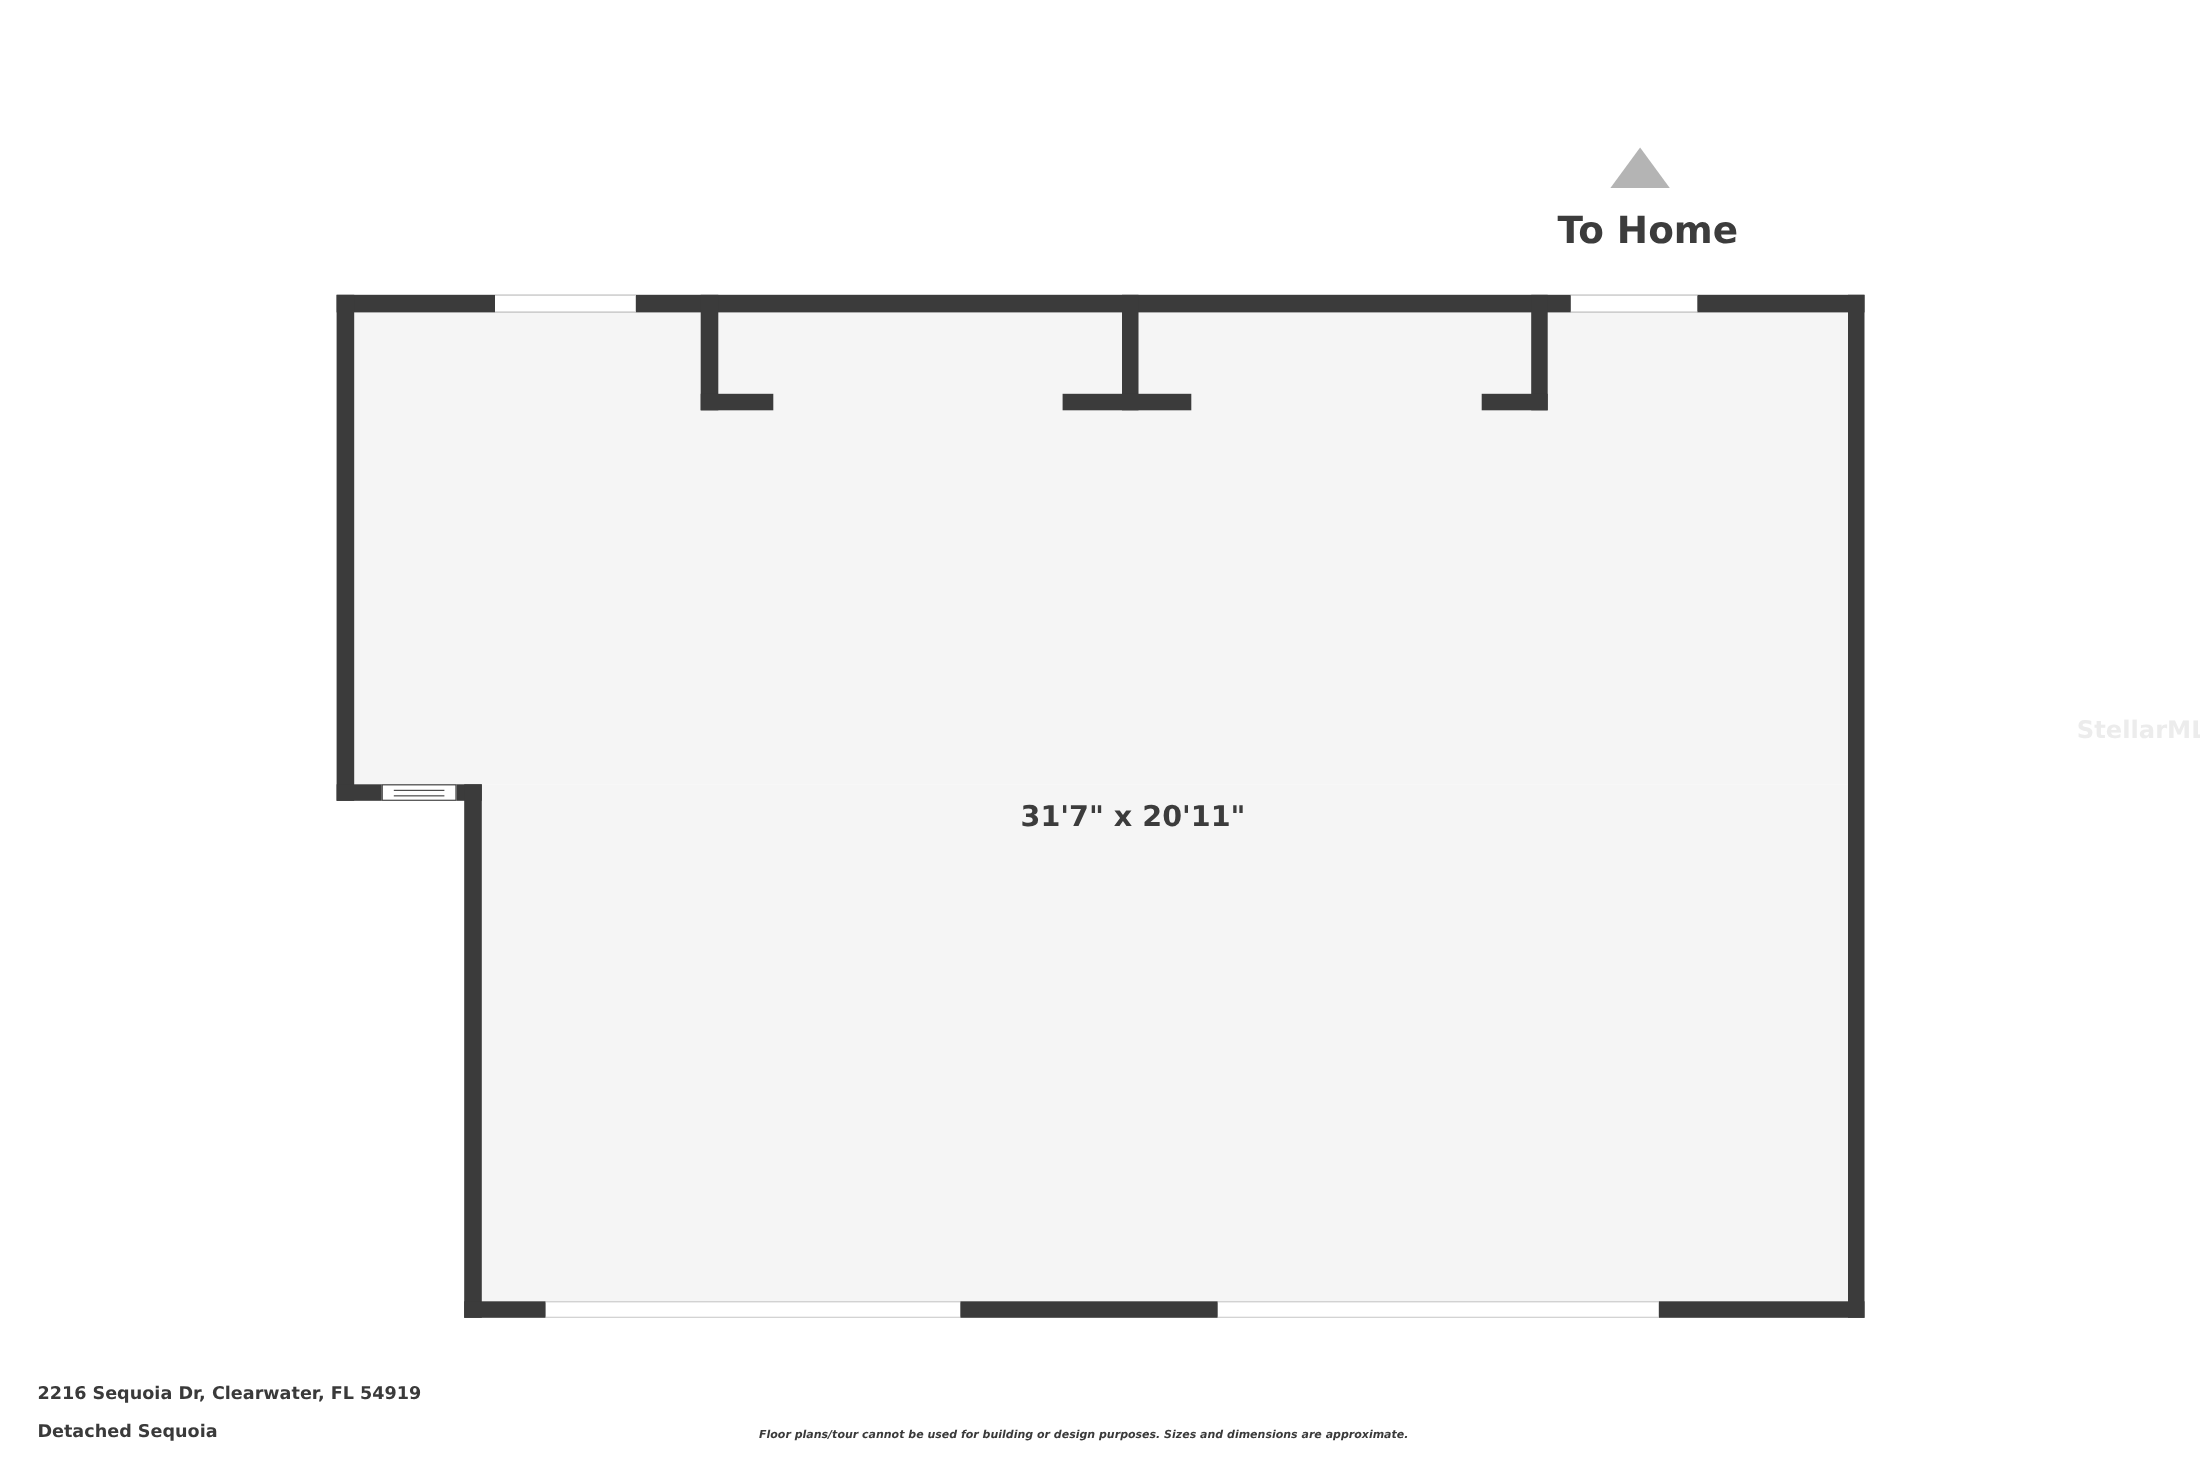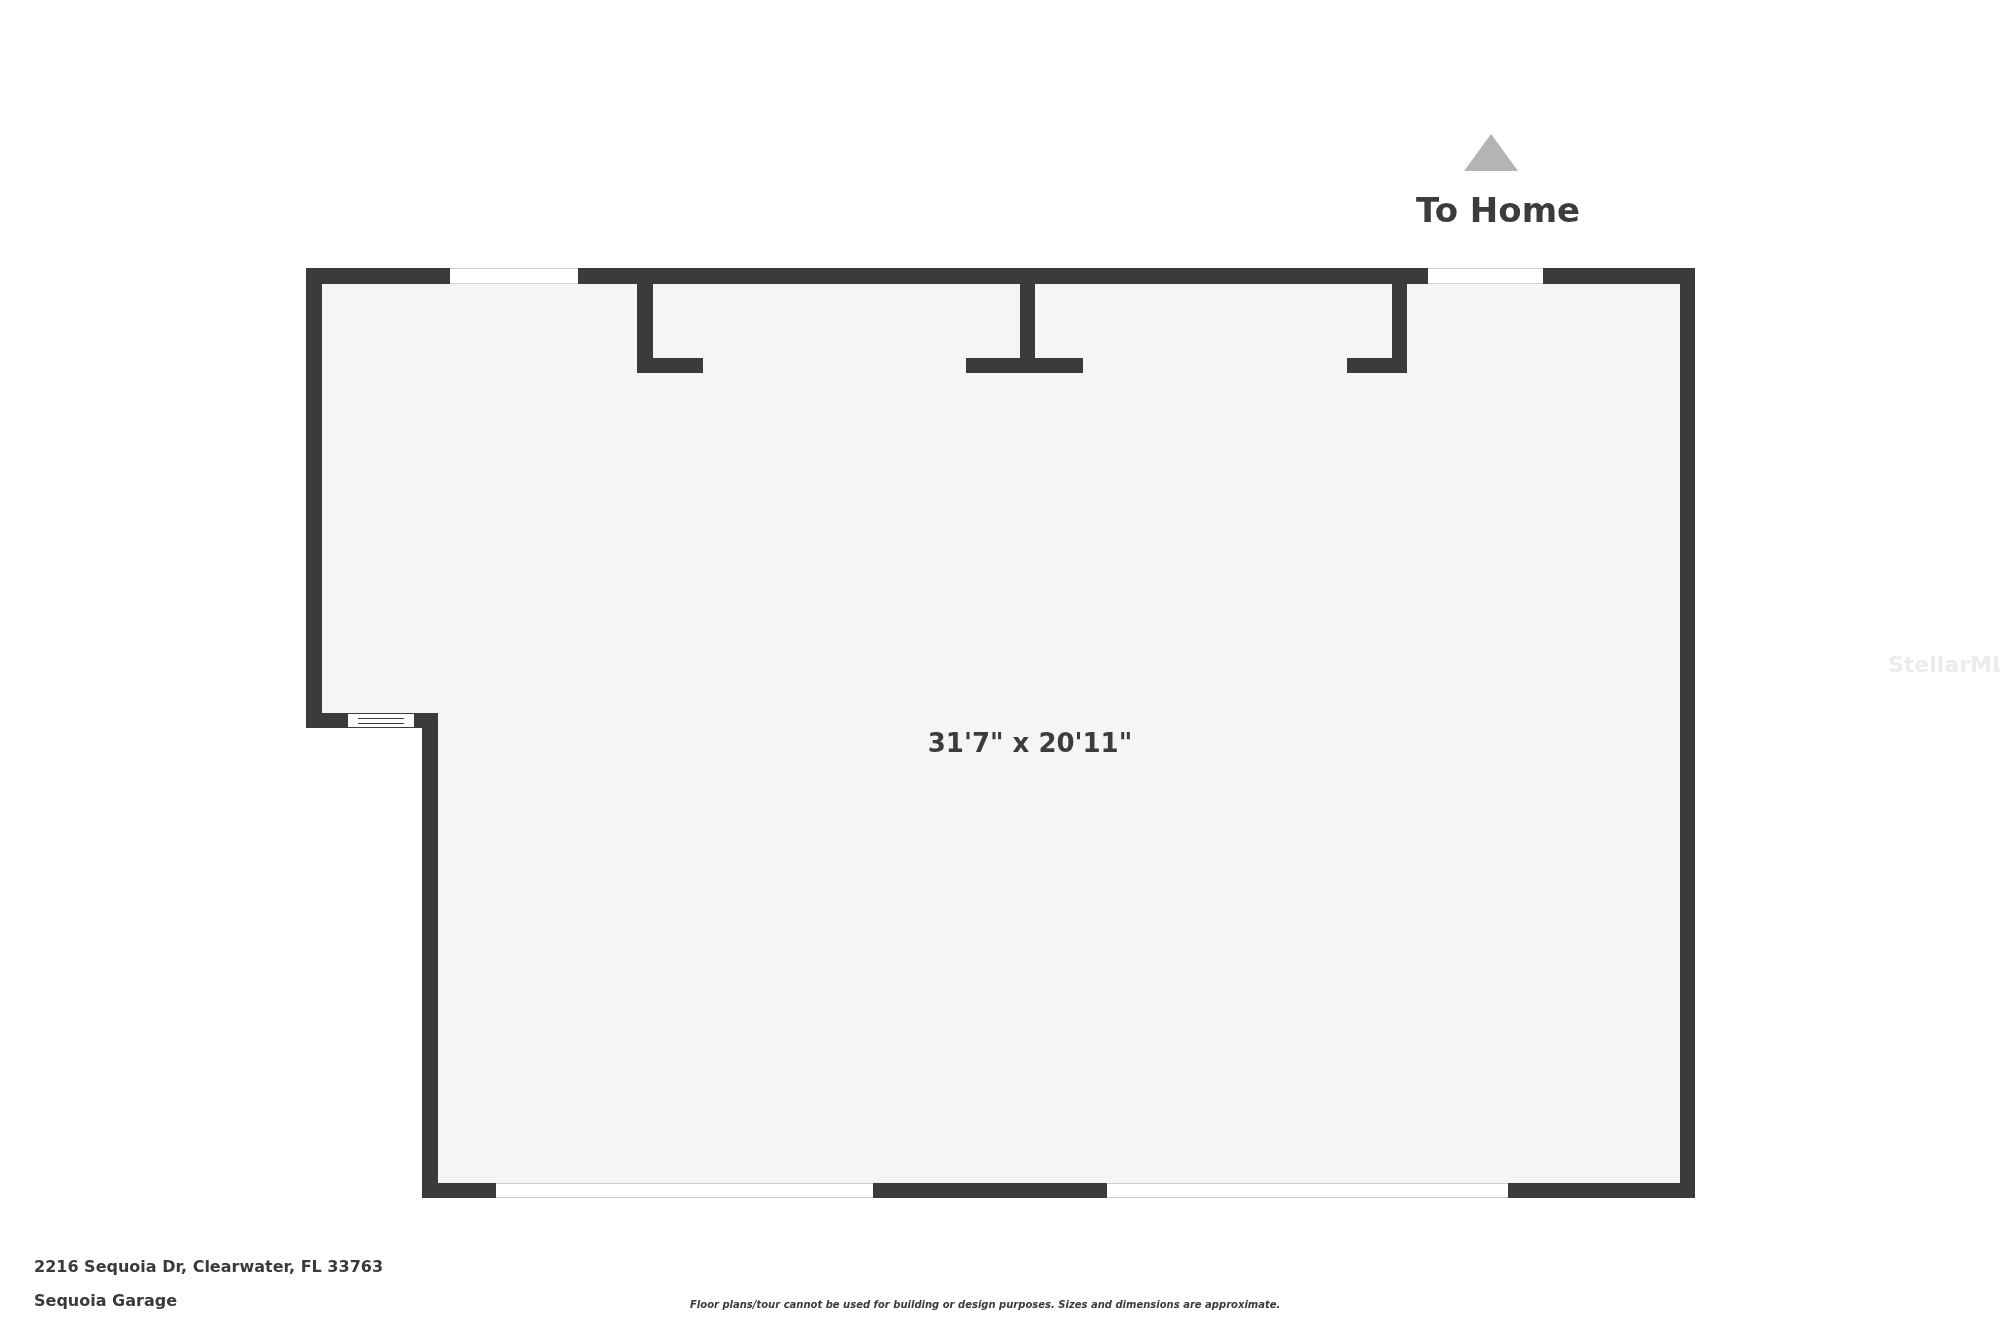--- a/index.html
+++ b/index.html
@@ -62,17 +62,17 @@
   <div class="wall" style="left:1392px; top:268px; width:15px; height:105px;"></div>
   <div class="wall" style="left:1347px; top:358px; width:60px; height:15px;"></div>
 
   <div class="arrow-up" style="left:1464px; top:134px;"></div>
   <div class="to-home" style="left:1416px; top:190px;">To Home</div>
 
   <div class="room-dims" style="left:830px; top:728px;">31'7" x 20'11"</div>
 
   <div class="watermark" style="left:1888px; top:652px;">StellarMLS</div>
 
-  <div class="footer-text address" style="left:34px; top:1257px;">2216 Sequoia Dr, Clearwater, FL 33763</div>
-  <div class="footer-text subtitle" style="left:34px; top:1291px;">Sequoia Garage</div>
+  <div class="footer-text address" style="left:34px; top:1257px;">2216 Sequoia Dr, Clearwater, FL 54919</div>
+  <div class="footer-text subtitle" style="left:34px; top:1291px;">Detached Sequoia</div>
   <div class="footer-text disclaimer" style="left:690px; top:1299px;">Floor plans/tour cannot be used for building or design purposes. Sizes and dimensions are approximate.</div>
 
 </div>
 
 </body></html>

